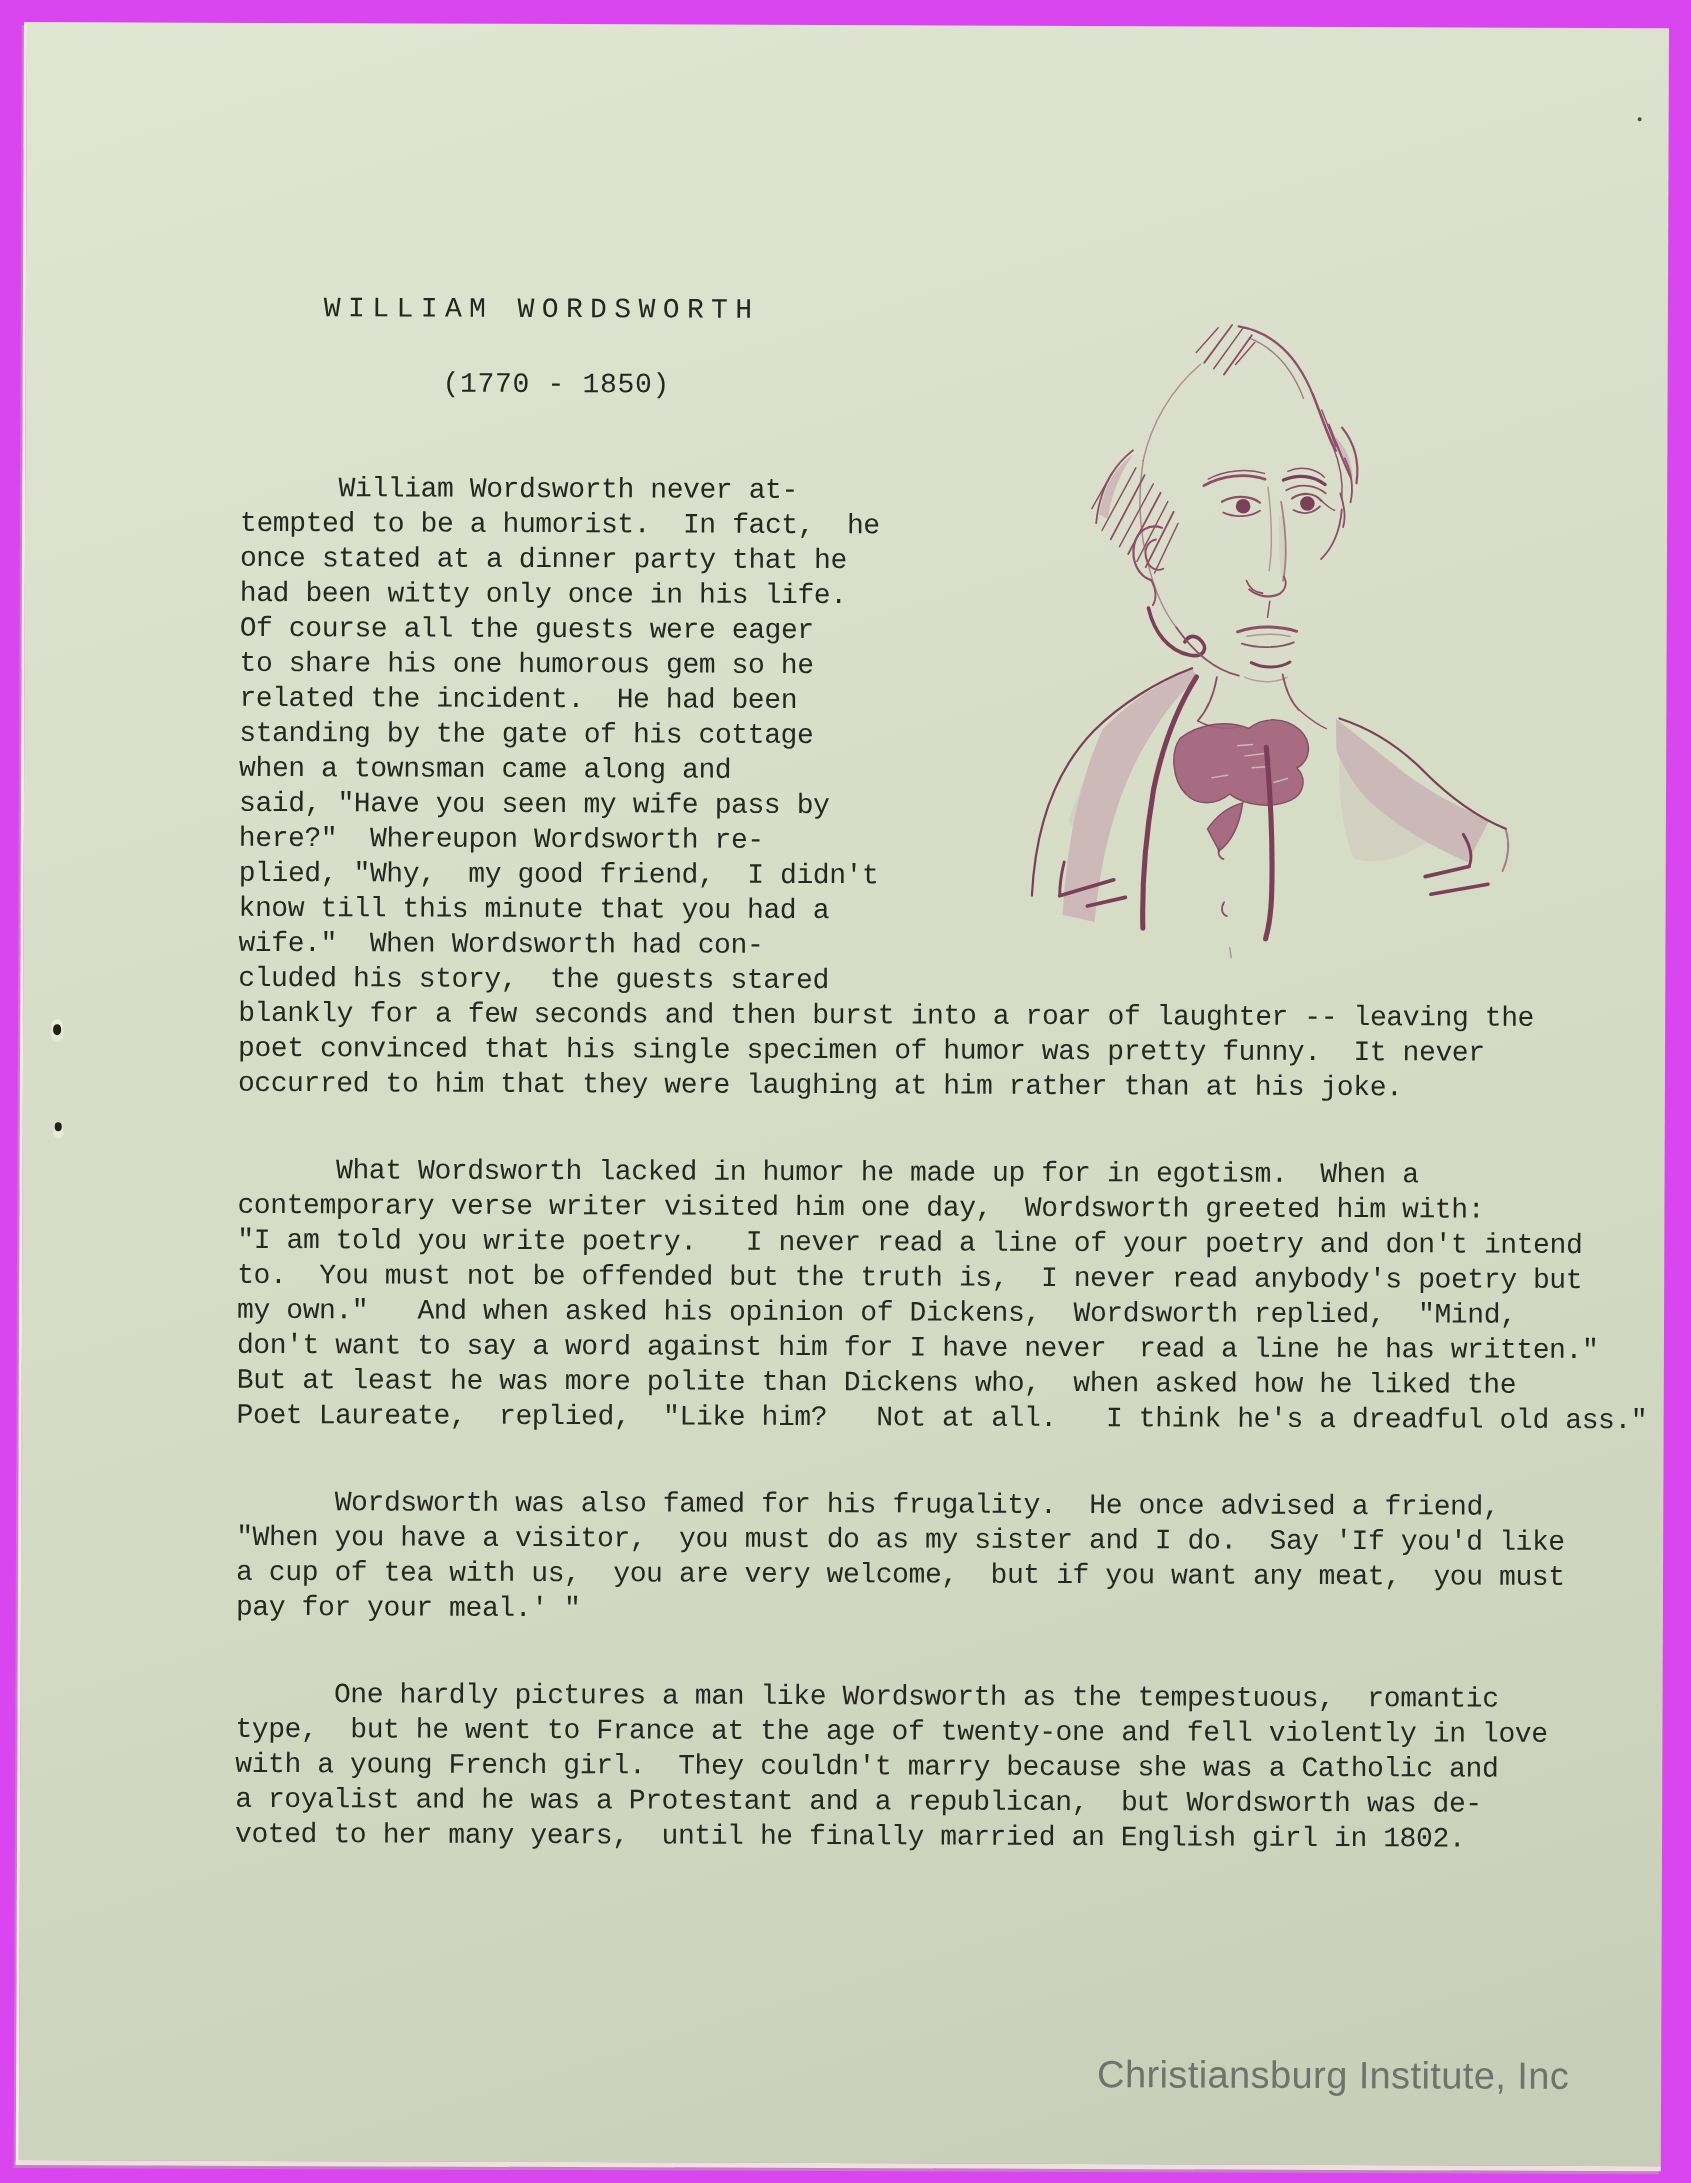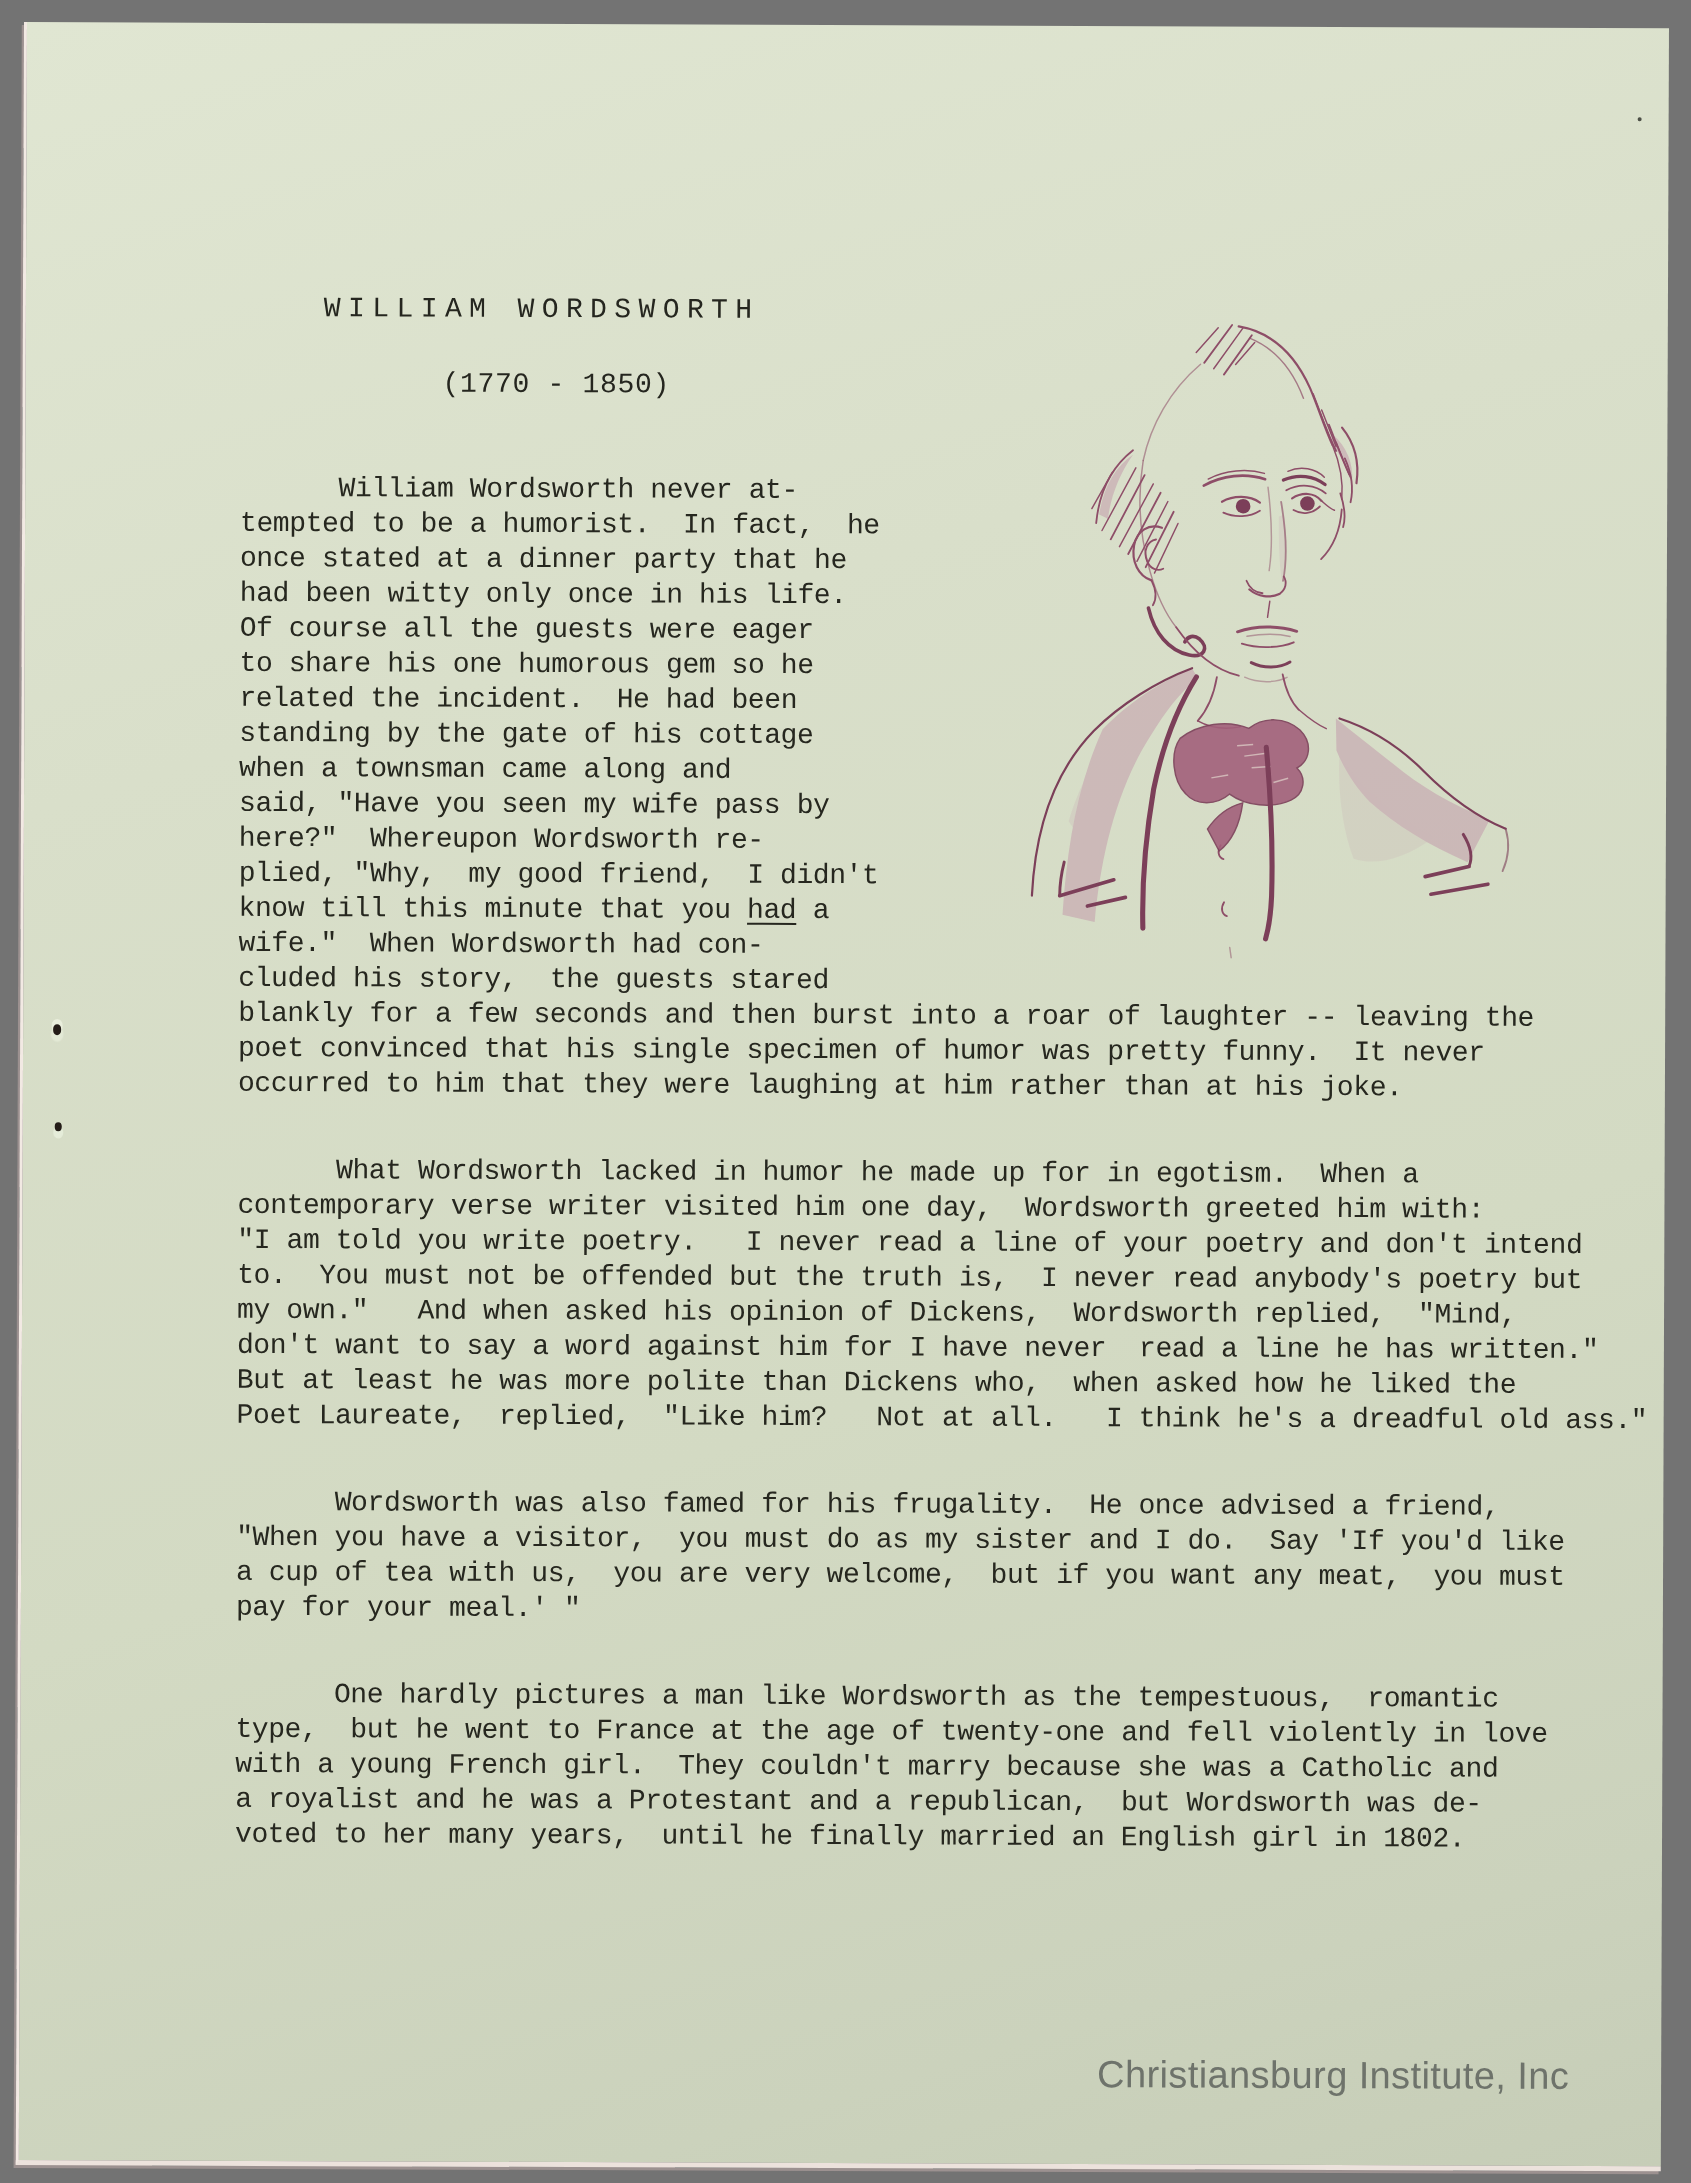--- a/index.html
+++ b/index.html
@@ -5,21 +5,21 @@
   html, body { margin: 0; padding: 0; }
   body {
     width: 1691px; height: 2183px;
     background: #090606;
     font-family: "Liberation Mono", monospace;
     overflow: hidden;
   }
   .stage {
     position: relative;
     width: 1691px; height: 2183px;
-    background: #737373;
+    background: #d946ef;
   }
   .paper {
     position: absolute;
     left: 24px; top: 22px;
     width: 1642px; height: 2138px;
     background: linear-gradient(163deg, #e0e6d2 0%, #d9dfca 30%, #d3dac3 62%, #cbd2bc 88%, #c6cdb7 100%);
     transform: rotate(0.22deg);
     transform-origin: top left;
     border-left: 3.7px solid #f2e9e3;
     border-bottom: 5.2px solid #ece2dc;
@@ -50,21 +50,20 @@
   }
   .para { margin: 0; }
   .para + .para { margin-top: 52px; }
   .tline {
     white-space: pre;
     line-height: 35px;
     height: 35px;
     letter-spacing: -0.4px;
   }
   .uline {
-    text-decoration: underline;
     text-decoration-thickness: 2.2px;
     text-underline-offset: 5.2px;
   }
   .portrait {
     position: absolute;
     left: 999px; top: 291px;
     width: 530px; height: 643px;
   }
   .watermark {
     position: absolute;

